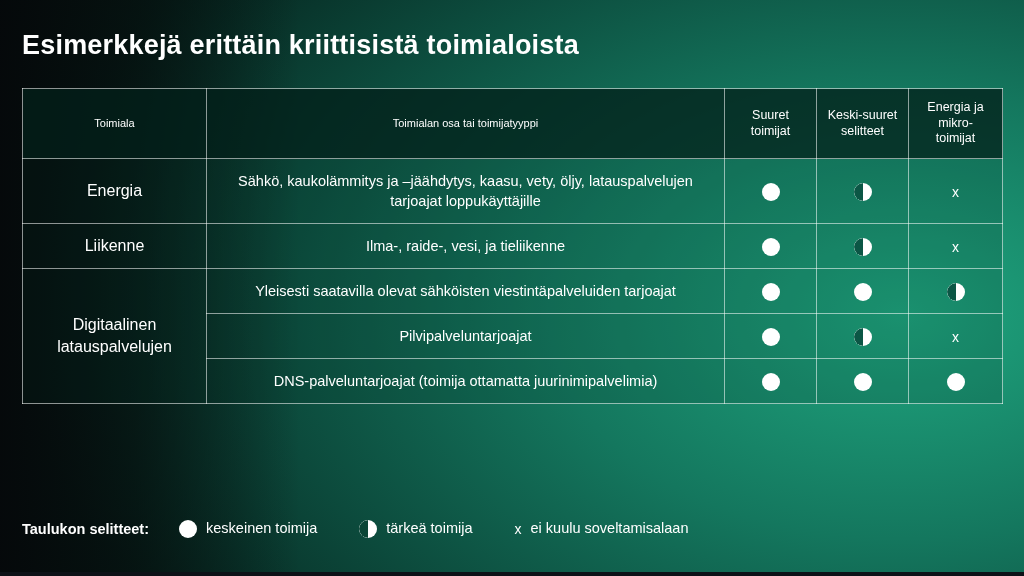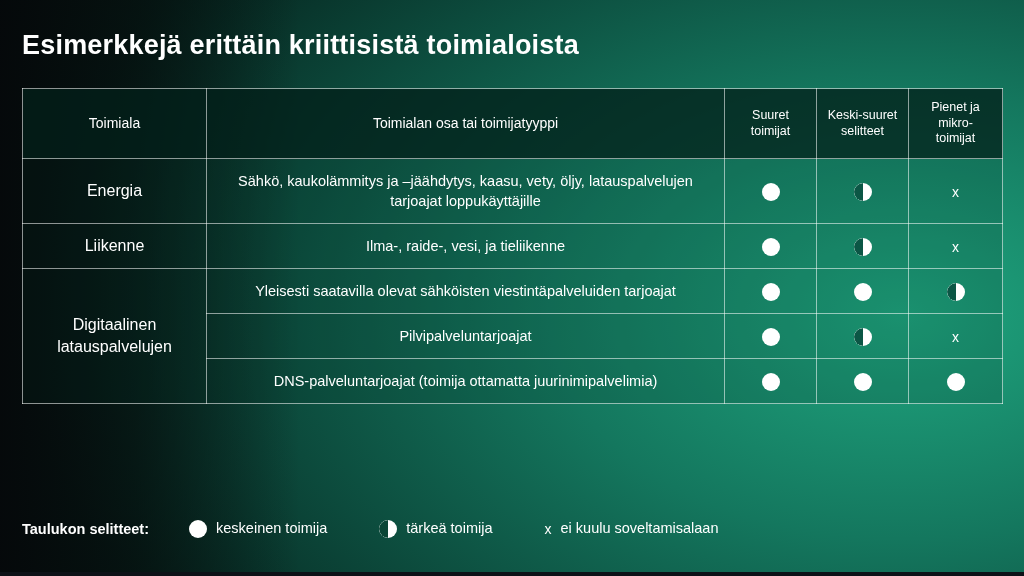--- a/index.html
+++ b/index.html
@@ -54,21 +54,21 @@
     border: 1px solid rgba(255,255,255,0.55);
     color: #ffffff;
     font-weight: normal;
     text-align: center;
     vertical-align: middle;
     padding: 8px 10px;
   }
   thead th {
     background: rgba(3, 30, 25, 0.72);
     font-weight: bold;
-    font-size: 14px;
+    font-size: 11px;
     height: 70px;
     line-height: 1.25;
   }
   thead th.small {
     font-size: 12.5px;
   }
   col.c-sector  { width: 184px; }
   col.c-desc    { width: 518px; }
   col.c-large   { width: 92px; }
   col.c-medium  { width: 92px; }
@@ -118,21 +118,21 @@
     color: #ffffff;
     line-height: 18px;
   }
   .legend {
     position: absolute;
     left: 22px;
     bottom: 34px;
     z-index: 3;
     display: flex;
     align-items: center;
-    gap: 18px;
+    gap: 8px;
     font-size: 14.5px;
     color: #ffffff;
   }
   .legend .lead {
     font-weight: bold;
     margin-right: 22px;
   }
   .legend .entry {
     display: inline-flex;
     align-items: flex-start;
@@ -157,21 +157,21 @@
       <col class="c-large">
       <col class="c-medium">
       <col class="c-small">
     </colgroup>
     <thead>
       <tr>
         <th>Toimiala</th>
         <th>Toimialan osa tai toimijatyyppi</th>
         <th class="small">Suuret toimijat</th>
         <th class="small">Keski-suuret selitteet</th>
-        <th class="small">Pienet ja mikro-toimijat</th>
+        <th class="small">Energia ja mikro-toimijat</th>
       </tr>
     </thead>
     <tbody id="table-body">
         <tr>
           <td class="sector">Energia</td>
           <td class="desc">Sähkö, kaukolämmitys ja –jäähdytys, kaasu, vety, öljy, latauspalvelujen tarjoajat loppukäyttäjille</td>
           <td class="mark"><span class="glyph full"></span></td>
           <td class="mark"><span class="glyph half"></span></td>
           <td class="mark"><span class="glyph cross">x</span></td>
         </tr>

